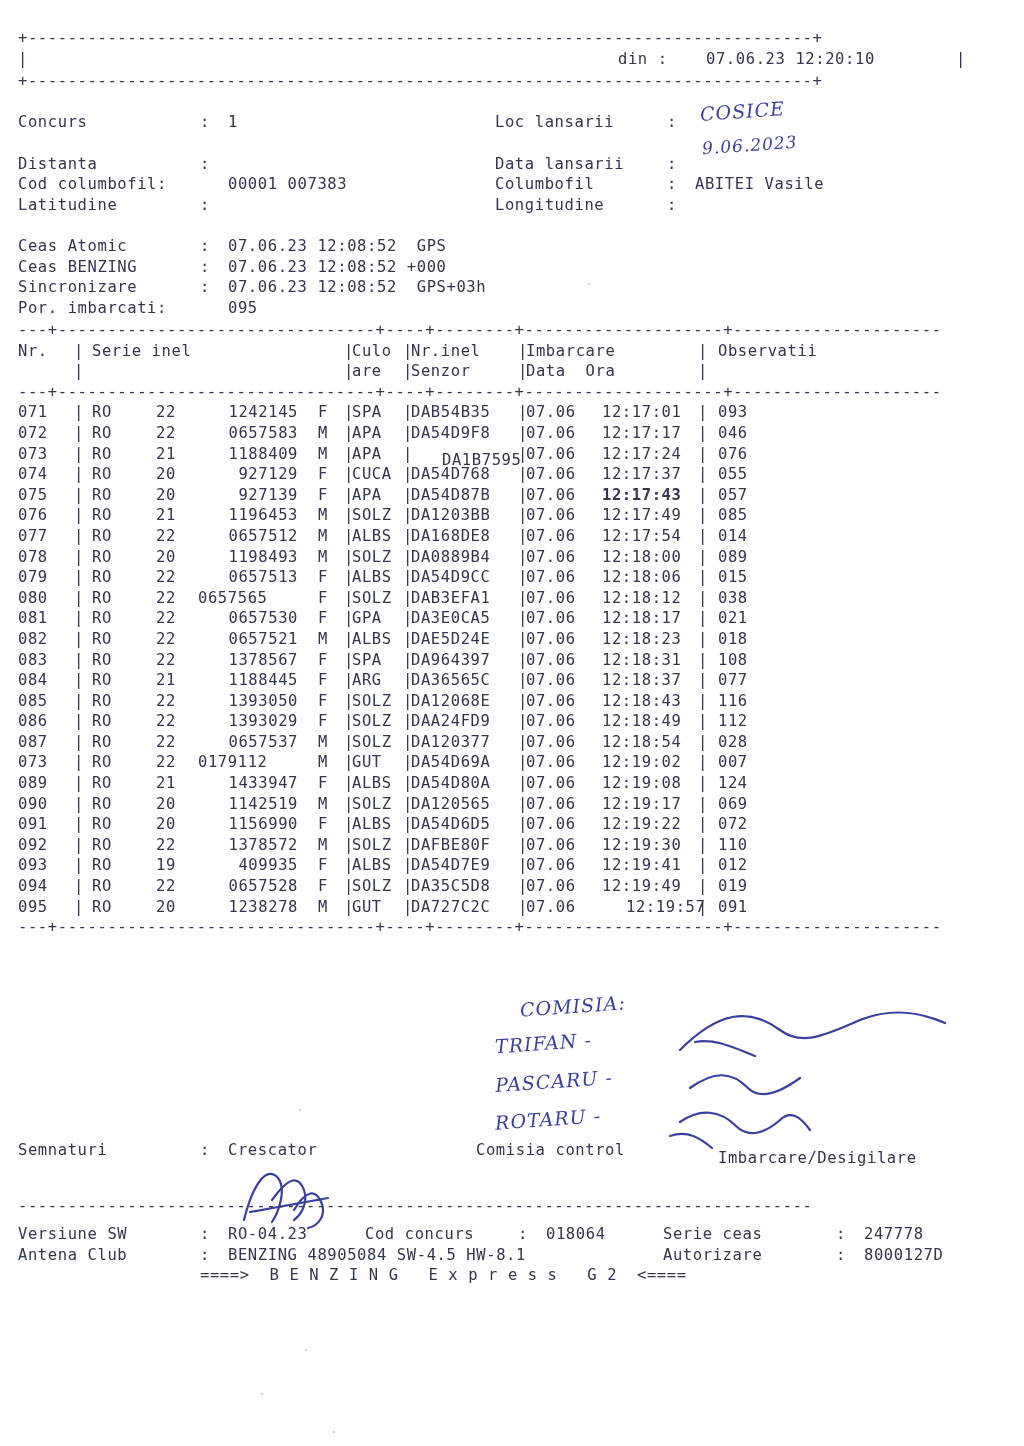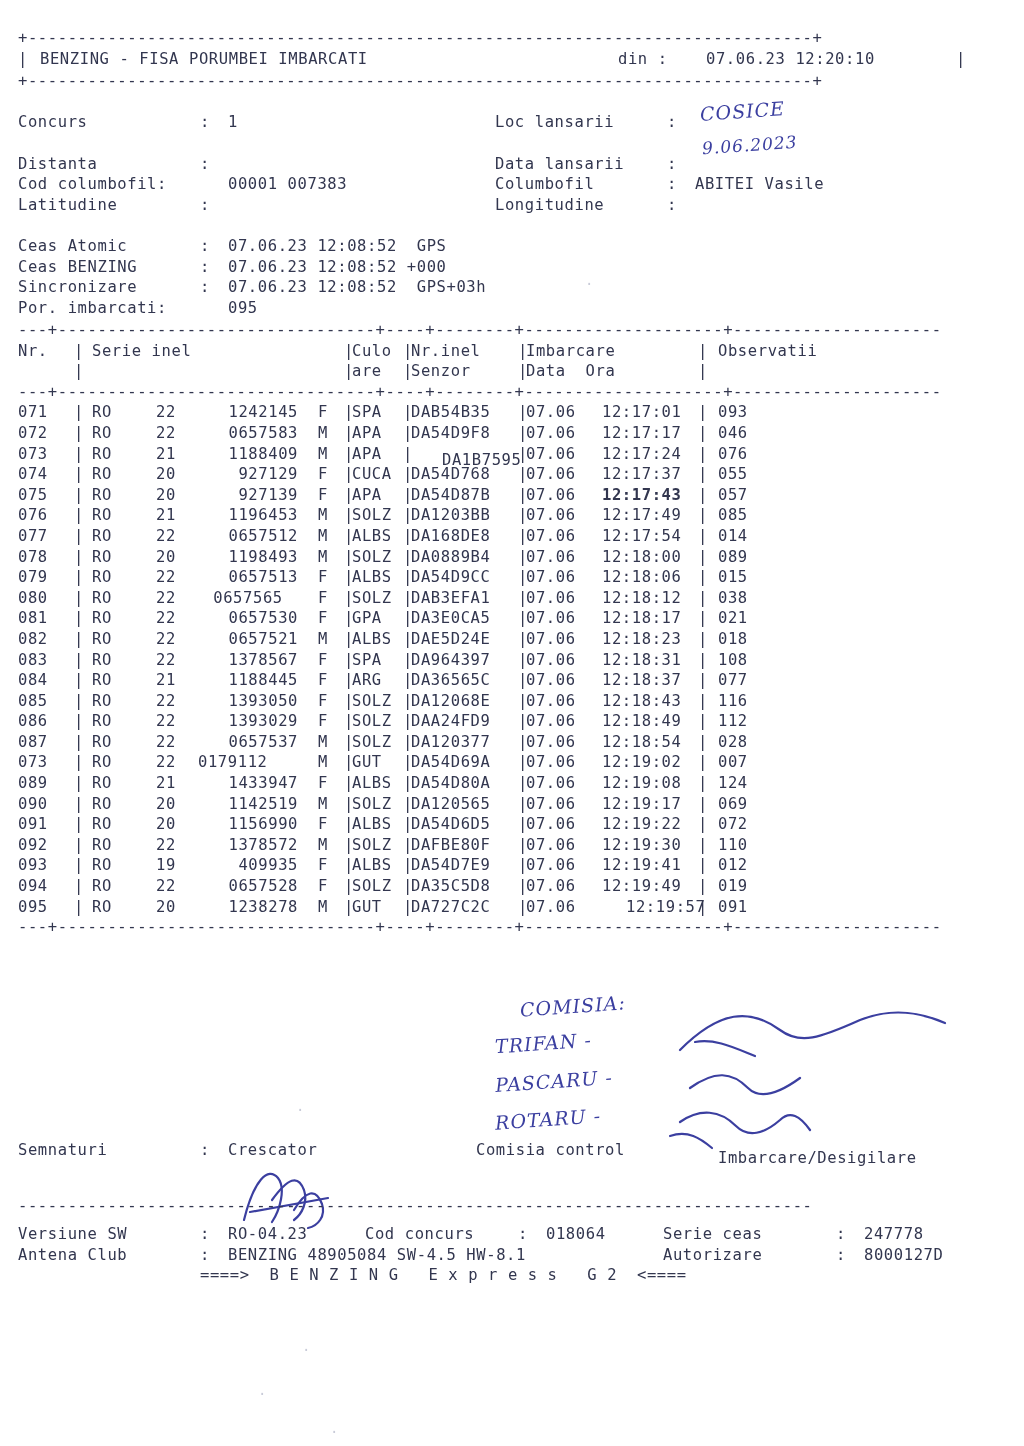--- a/index.html
+++ b/index.html
@@ -61,21 +61,20 @@
 </style>
 </head>
 <body>
 
 <div class="page">
 
   <div class="hdr-box">
     <pre class="mono">+-------------------------------------------------------------------------------+</pre>
     <div style="position:relative;height:22px;">
       <pre class="mono" style="position:absolute;left:0;top:0;">|</pre>
-      <pre class="mono" style="position:absolute;left:22px;top:0;">BENZING - FISA PORUMBEI IMBARCATI</pre>
       <pre class="mono" style="position:absolute;left:600px;top:0;">din :</pre>
       <pre class="mono" style="position:absolute;left:688px;top:0;">07.06.23 12:20:10</pre>
       <pre class="mono" style="position:absolute;left:938px;top:0;">|</pre>
     </div>
     <pre class="mono">+-------------------------------------------------------------------------------+</pre>
   </div>
 
   <div class="blk" style="left:18px; top:112px;">
     <div style="position:relative;height:20.6px;">
       <pre class="mono" style="position:absolute;left:0;top:0;">Concurs</pre>
@@ -328,21 +327,21 @@
           <pre class="mono" style="position: absolute; top: 0px; left: 508px;">07.06</pre>
           <pre class="mono" style="position: absolute; top: 0px; left: 584px;">12:18:06</pre>
           <pre class="mono" style="position: absolute; top: 0px; left: 680px;">|</pre>
           <pre class="mono" style="position: absolute; top: 0px; left: 700px;">015</pre>
         </div>
         <div style="position: relative; height: 20.6px;">
           <pre class="mono" style="position: absolute; top: 0px; left: 0px;">080</pre>
           <pre class="mono" style="position: absolute; top: 0px; left: 56px;">|</pre>
           <pre class="mono" style="position: absolute; top: 0px; left: 74px;">RO</pre>
           <pre class="mono" style="position: absolute; top: 0px; left: 138px;">22</pre>
-          <pre class="mono" style="position: absolute; top: 0px; left: 180px; width: 100px; text-align: center;">0657565</pre>
+          <pre class="mono" style="position: absolute; top: 0px; left: 180px; width: 100px; text-align: left;">0657565</pre>
           <pre class="mono" style="position: absolute; top: 0px; left: 300px;">F</pre>
           <pre class="mono" style="position: absolute; top: 0px; left: 326px;">|</pre>
           <pre class="mono" style="position: absolute; top: 0px; left: 334px;">SOLZ</pre>
           <pre class="mono" style="position: absolute; top: 0px; left: 385px;">|</pre>
           <pre class="mono" style="position: absolute; top: 0px; left: 393px;">DAB3EFA1</pre>
           <pre class="mono" style="position: absolute; top: 0px; left: 500px;">|</pre>
           <pre class="mono" style="position: absolute; top: 0px; left: 508px;">07.06</pre>
           <pre class="mono" style="position: absolute; top: 0px; left: 584px;">12:18:12</pre>
           <pre class="mono" style="position: absolute; top: 0px; left: 680px;">|</pre>
           <pre class="mono" style="position: absolute; top: 0px; left: 700px;">038</pre>

